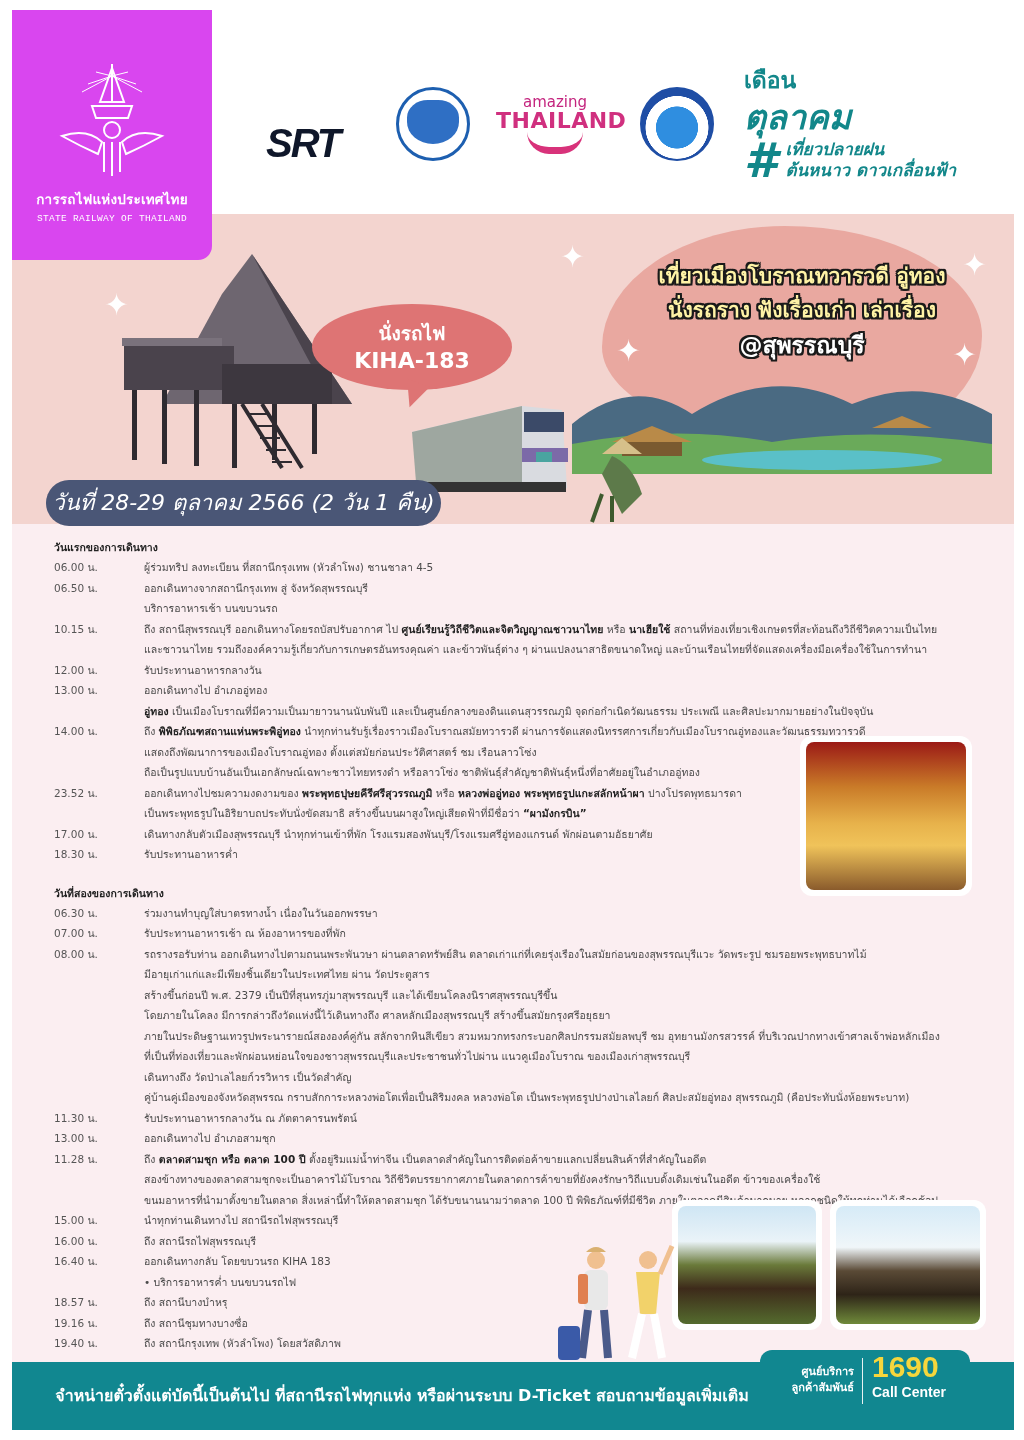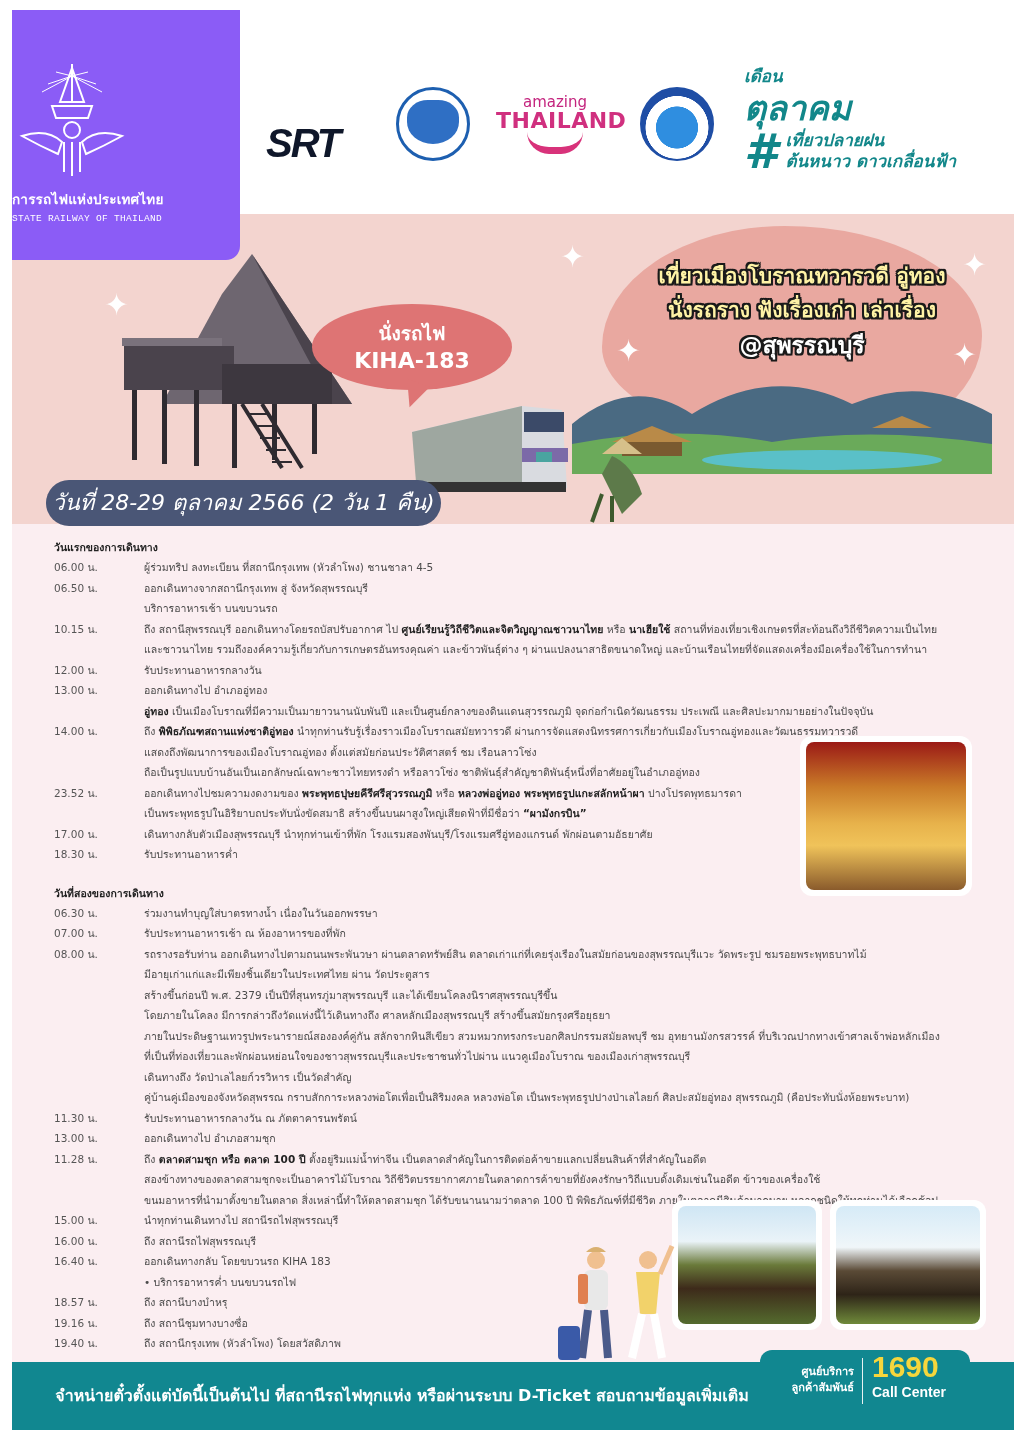--- a/index.html
+++ b/index.html
@@ -1,33 +1,33 @@
 <!DOCTYPE html>
 <html><head>
 <meta charset="utf-8">
 <style>
   * { box-sizing: border-box; margin: 0; padding: 0; }
   body { width: 1024px; height: 1440px; background: #ffffff; font-family: "DejaVu Sans", "Liberation Sans", sans-serif; position: relative; overflow: hidden; }
   .page { position: absolute; left: 12px; top: 10px; width: 1002px; height: 1420px; background: #fbeef1; }
   .header-white { position: absolute; left: 0; top: 0; width: 1002px; height: 204px; background: #ffffff; }
-  .srt-badge { position: absolute; left: 0; top: 0; width: 228px; height: 250px; background: #8b5cf6; border-bottom-right-radius: 14px; z-index: 3; display: flex; flex-direction: column; }
+  .srt-badge { position: absolute; left: 0; top: 0; width: 200px; height: 250px; background: #d946ef; border-bottom-right-radius: 14px; z-index: 3; display: flex; flex-direction: column; align-items: center; }
   .srt-emblem { margin-top: 52px; width: 120px; height: 120px; }
   .srt-th { color: #fff; font-size: 13.5px; font-weight: bold; margin-top: 6px; letter-spacing: 0.2px; }
   .srt-en { color: #fff; font-size: 9.5px; margin-top: 3px; letter-spacing: 0.3px; font-family: Liberation Mono, monospace; }
   .logos { position: absolute; top: 72px; left: 254px; display: flex; align-items: center; gap: 26px; }
   .logo-srt { font-family: "Liberation Sans", sans-serif; font-weight: bold; font-style: italic; font-size: 40px; color: #0f172a; letter-spacing: -2px; width: 104px; margin-top: 39px; }
   .logo-circle { width: 74px; height: 74px; border-radius: 50%; border: 3px solid #1d5fb0; background: #fff; position: relative; overflow: hidden; }
   .logo-circle .fill { position: absolute; left: 8px; right: 8px; top: 10px; bottom: 14px; background: #2f6fc4; border-radius: 40% 40% 50% 50%; }
   .logo-amazing { width: 118px; text-align: center; line-height: 1; }
   .logo-amazing .a1 { font-size: 15px; color: #c4247e; }
   .logo-amazing .a2 { font-size: 22px; color: #d0307f; font-weight: bold; letter-spacing: 0.5px; }
   .logo-amazing .swoosh { width: 56px; height: 22px; margin: 0 auto; border-bottom: 7px solid #d8327a; border-radius: 0 0 40px 40px; }
   .logo-mots { width: 74px; height: 74px; border-radius: 50%; border: 2px solid #1f4ea5; background: radial-gradient(circle at 50% 55%, #2f8ee0 0 40%, #ffffff 41% 60%, #1f4ea5 61%); }
   .campaign { position: absolute; left: 732px; top: 52px; color: #12878a; }
-  .campaign .c1 { font-size: 17px; font-weight: bold; font-style: italic; }
+  .campaign .c1 { font-size: 23px; font-weight: bold; }
   .campaign .c2 { font-size: 34px; font-weight: bold; font-style: italic; line-height: 1; margin-top: 2px; }
   .campaign .row { display: flex; align-items: center; gap: 8px; margin-top: 2px; }
   .campaign .hash { font-size: 48px; font-weight: bold; font-style: italic; line-height: 1; }
   .campaign .c3 { font-size: 17px; font-weight: bold; font-style: italic; line-height: 1.25; }
   .hero { position: absolute; left: 0; top: 204px; width: 1002px; height: 310px; background: #f3d4cf; overflow: hidden; }
   .hero-blob { position: absolute; left: 590px; top: 12px; width: 380px; height: 220px; background: #e9a8a0; border-radius: 48% 52% 40% 60% / 55% 50% 50% 45%; }
   .hero-title { position: absolute; left: 600px; top: 46px; width: 380px; text-align: center; z-index: 4; }
   .hero-title div { font-size: 21px; font-weight: bold; color: #fff3a6; line-height: 1.6; text-shadow: -2px -2px 0 #1a1a1a, 2px -2px 0 #1a1a1a, -2px 2px 0 #1a1a1a, 2px 2px 0 #1a1a1a, 0 2px 0 #1a1a1a, 2px 0 0 #1a1a1a, -2px 0 0 #1a1a1a, 0 -2px 0 #1a1a1a; }
   .hero-title .at { color: #ffffff; font-size: 23px; }
   .house { position: absolute; left: 90px; top: 40px; width: 260px; height: 220px; }
@@ -208,21 +208,21 @@
         <div class="row">
           <div class="time">13.00 น.</div>
           <div class="desc">ออกเดินทางไป อำเภออู่ทอง</div>
         </div>
         <div class="row">
           <div class="time"></div>
           <div class="desc"><b>อู่ทอง</b><span> เป็นเมืองโบราณที่มีความเป็นมายาวนานนับพันปี และเป็นศูนย์กลางของดินแดนสุวรรณภูมิ จุดก่อกำเนิดวัฒนธรรม ประเพณี และศิลปะมากมายอย่างในปัจจุบัน</span></div>
         </div>
         <div class="row">
           <div class="time">14.00 น.</div>
-          <div class="desc"><span>ถึง </span><b>พิพิธภัณฑสถานแห่งชาติอู่ทอง</b><span> นำทุกท่านรับรู้เรื่องราวเมืองโบราณสมัยทวารวดี ผ่านการจัดแสดงนิทรรศการเกี่ยวกับเมืองโบราณอู่ทองและวัฒนธรรมทวารวดี</span></div>
+          <div class="desc"><span>ถึง </span><b>พิพิธภัณฑสถานแห่นพระพิอู่ทอง</b><span> นำทุกท่านรับรู้เรื่องราวเมืองโบราณสมัยทวารวดี ผ่านการจัดแสดงนิทรรศการเกี่ยวกับเมืองโบราณอู่ทองและวัฒนธรรมทวารวดี</span></div>
         </div>
         <div class="row">
           <div class="time"></div>
           <div class="desc">แสดงถึงพัฒนาการของเมืองโบราณอู่ทอง ตั้งแต่สมัยก่อนประวัติศาสตร์ ชม เรือนลาวโซ่ง</div>
         </div>
         <div class="row">
           <div class="time"></div>
           <div class="desc">ถือเป็นรูปแบบบ้านอันเป็นเอกลักษณ์เฉพาะชาวไทยทรงดำ หรือลาวโซ่ง ชาติพันธุ์สำคัญชาติพันธุ์หนึ่งที่อาศัยอยู่ในอำเภออู่ทอง</div>
         </div>
         <div class="row">

